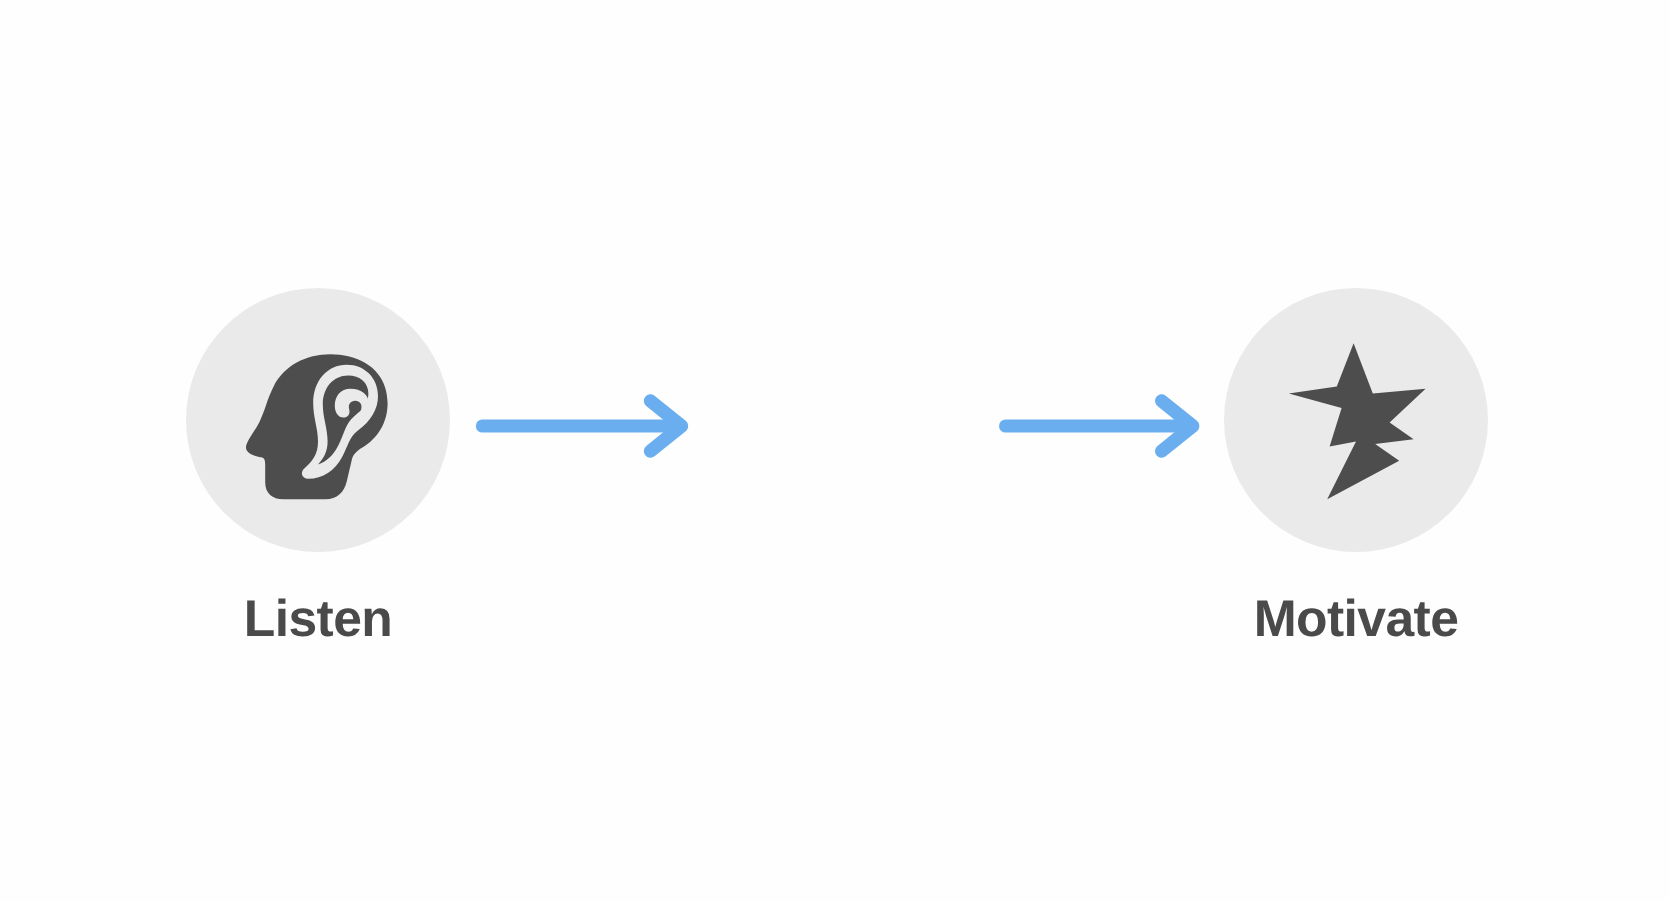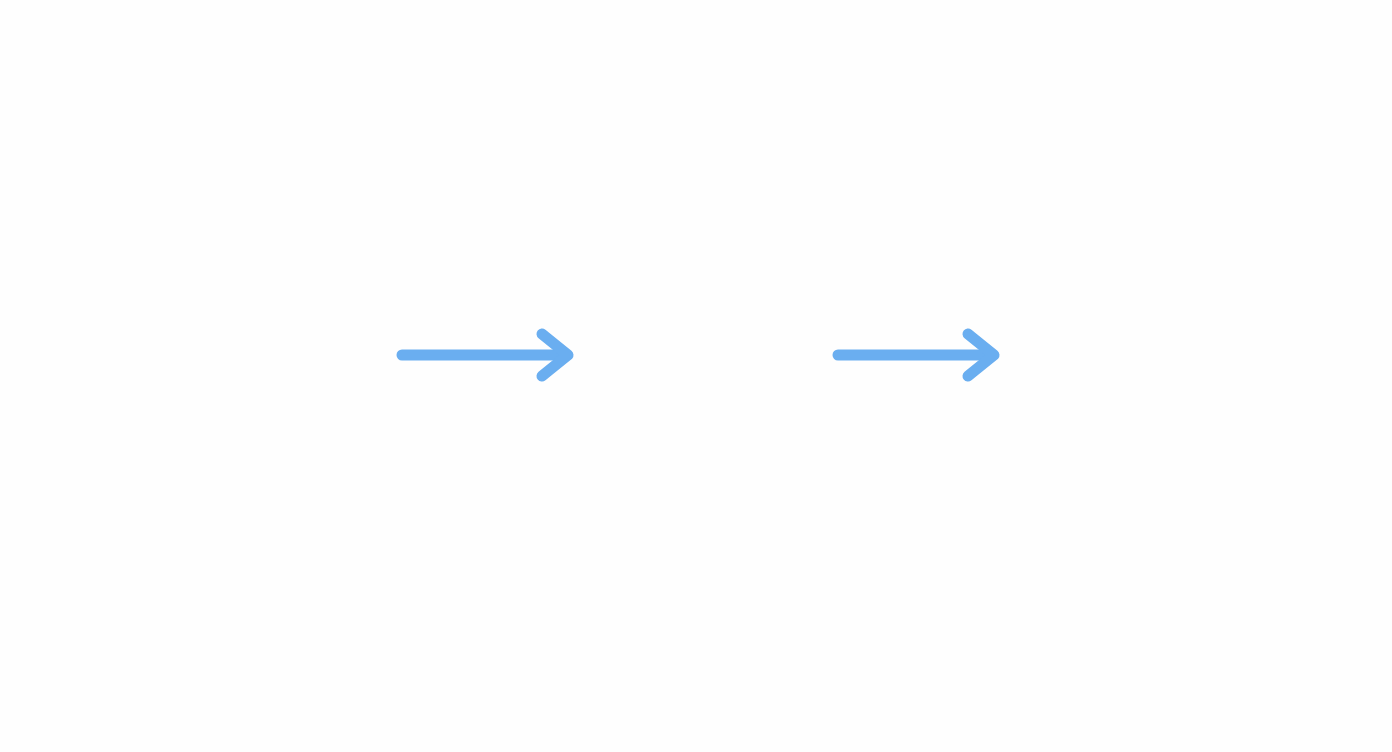--- a/index.html
+++ b/index.html
@@ -71,34 +71,119 @@
     line-height: 0;
   }
   .connector-1 { left: 396px; width: 186px; }
   .connector-2 { left: 832px; width: 176px; }
 </style>
 </head>
 <body>
 
 <div id="flow-canvas">
 
+  <div class="step step-1">
+    <div class="step-circle">
+      <span class="step-icon">
+        <svg width="140" height="140" viewBox="0 0 140 140" aria-hidden="true">
+
+          <path fill="#4d4d4d" d="
+            M 96 17
+            C 70 11, 44 20, 33 42
+            C 27 54, 26 62, 21 72
+            C 17 80, 10 88, 10 93
+            C 10 98, 17 100, 22 101
+            C 25 101, 26 103, 26 107
+            L 26 122
+            C 26 131, 32 136, 41 136
+            L 76 136
+            C 86 136, 92 130, 94 121
+            L 98 104
+            C 99 99, 102 96, 107 93
+            C 120 85, 128 72, 128 56
+            C 128 36, 116 22, 96 17
+            Z"></path>
+
+          <path fill="#eaeaea" d="
+            M 94 24
+            C 78 24, 66 37, 66 56
+            C 66 68, 70 77, 70 88
+            C 70 98, 66 104, 59 110
+            C 55 113, 56 119, 62 119
+            C 74 119, 84 112, 90 101
+            C 95 92, 96 84, 103 79
+            C 114 71, 120 61, 120 50
+            C 120 35, 109 24, 94 24
+            Z"></path>
+
+          <path fill="#4d4d4d" d="
+            M 95 33
+            C 83 33, 74 43, 74 57
+            C 74 68, 78 77, 78 88
+            C 78 96, 75 102, 70 107
+            C 77 105, 83 99, 87 91
+            C 92 81, 93 73, 100 67
+            C 108 61, 112 55, 112 48
+            C 112 39, 105 33, 95 33
+            Z"></path>
+
+          <path fill="#eaeaea" d="
+            M 97 44
+            C 89 44, 84 50, 84 58
+            C 84 64, 87 68, 91 68
+            C 95 68, 97 65, 96 61
+            C 95 57, 97 54, 101 54
+            C 105 54, 107 57, 106 61
+            C 105 66, 101 70, 96 73
+            C 103 73, 111 66, 112 57
+            C 113 49, 106 44, 97 44
+            Z"></path>
+        </svg>
+      </span>
+    </div>
+    <div class="step-label">Listen</div>
+  </div>
 
   <div class="connector connector-1">
     <svg width="186" height="60" viewBox="0 0 186 60" aria-hidden="true">
       <g fill="none" stroke="#6aaef0" stroke-width="11" stroke-linecap="round" stroke-linejoin="round">
         <line x1="6" y1="30" x2="160" y2="30"></line>
         <polyline points="146,9 172,30 146,51"></polyline>
       </g>
     </svg>
   </div>
 
 
   <div class="connector connector-2">
     <svg width="176" height="60" viewBox="0 0 176 60" aria-hidden="true">
       <g fill="none" stroke="#6aaef0" stroke-width="11" stroke-linecap="round" stroke-linejoin="round">
         <line x1="6" y1="30" x2="150" y2="30"></line>
         <polyline points="136,9 162,30 136,51"></polyline>
       </g>
     </svg>
   </div>
 
+  <div class="step step-3">
+    <div class="step-circle">
+      <span class="step-icon">
+        <svg width="136" height="140" viewBox="0 0 136 140" aria-hidden="true">
+          <path fill="#4d4d4d" d="
+            M 66 6
+            L 82 48
+            L 126 44
+            L 96 72
+            L 116 86
+            L 84 90
+            L 104 104
+            L 44 136
+            L 68 88
+            L 46 92
+            L 56 60
+            L 12 48
+            L 52 42
+            Z"></path>
+        </svg>
+      </span>
+    </div>
+    <div class="step-label">Motivate</div>
+  </div>
 
 </div>
 
 </body></html>

